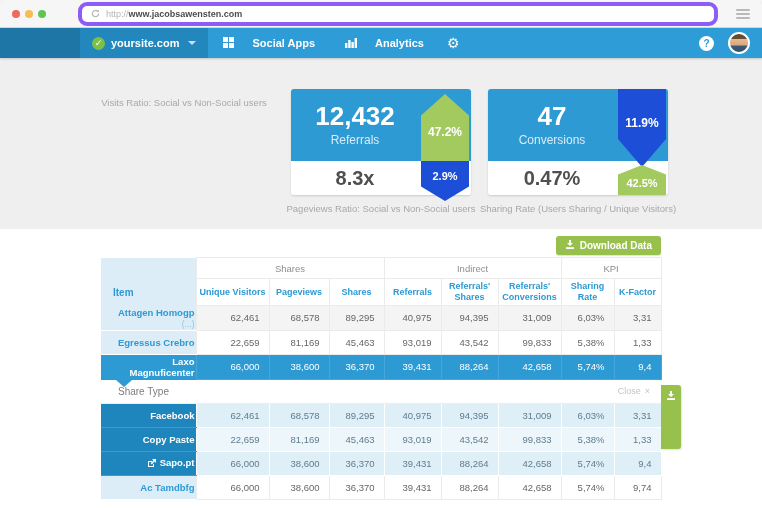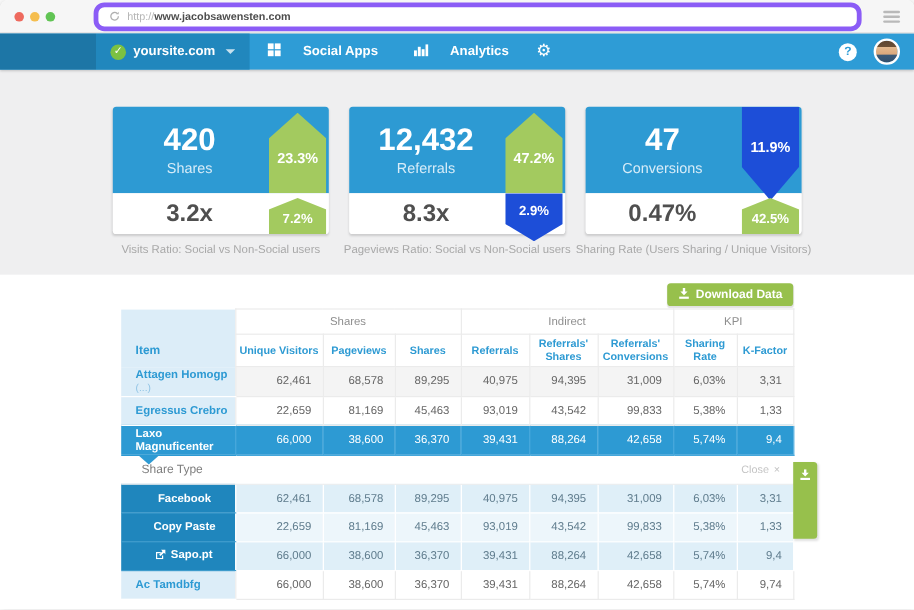--- a/index.html
+++ b/index.html
@@ -74,32 +74,32 @@
     cursor:pointer;margin-bottom:2px;box-shadow:0 1px 1px rgba(0,0,0,.12);}
   .table-rel{position:relative;}
   table{width:560px;border-collapse:collapse;font-size:9.5px;table-layout:fixed;}
   .grp td{height:18px;color:#8e8e8e;font-size:9.5px;text-align:center;border:1px solid #ebebeb;background:#fff;}
   th.colhead{height:26px;color:#2d9ad3;font-size:9px;font-weight:bold;text-align:center;
     border:1px solid #ebebeb;background:#fff;line-height:1.2;padding:0 2px;}
   td.itemhead{background:#dcedf8;color:#2d9ad3;font-weight:bold;text-align:left;padding-left:12px;
     font-size:10px;border:none;vertical-align:bottom;padding-bottom:8px;}
   td.data{height:21px;text-align:right;padding-right:9px;color:#666;border:1px solid #ebebeb;background:#fff;}
   tr.stripe td.data{background:#f4f4f4;}
-  td.item{height:21px;text-align:left;padding-left:12px;font-weight:bold;color:#2d9ad3;
+  td.item{height:21px;text-align:right;padding-left:12px;font-weight:bold;color:#2d9ad3;
     background:#dcedf8;border-bottom:1px solid #fff;cursor:pointer;}
   .item-suffix{color:#90c3e4;font-weight:normal;font-size:8.5px;}
   tr.selected td{background:#2d9ad3 !important;color:#fff !important;border-color:#45a7db;}
   tr.selected td.item{border-bottom:1px solid #2d9ad3;}
   td.panel{height:21px;background:#fff;position:relative;border-bottom:1px solid #eee;}
   .panel-inner{display:flex;align-items:center;justify-content:space-between;padding:0 10px 0 16px;}
   .panel-title{color:#7e7e7e;font-size:10px;}
   .panel-close{color:#c4c4c4;font-size:9px;display:flex;align-items:center;gap:4px;cursor:pointer;}
   .caret{position:absolute;top:0;left:15px;width:0;height:0;border-left:8px solid transparent;
     border-right:8px solid transparent;border-top:7px solid #2d9ad3;}
-  td.subitem{height:21px;text-align:center;padding-left:12px;font-weight:bold;color:#fff;
+  td.subitem{height:21px;text-align:right;padding-left:12px;font-weight:bold;color:#fff;
     background:#1f86bd;border-bottom:1px solid #3d9bcc;cursor:pointer;}
   td.subdata{height:21px;text-align:right;padding-right:9px;color:#5f7c8d;border:1px solid #fff;background:#dfeff8;}
   tr.sub-alt td.subdata{background:#edf6fb;}
   .ext-icon{display:inline-block;margin-right:4px;vertical-align:-1px;}
   .side-tab{position:absolute;left:560px;top:128px;width:20px;height:64px;background:#97c04c;
     border-radius:0 3px 3px 0;display:flex;justify-content:center;padding-top:6px;box-sizing:border-box;
     cursor:pointer;box-shadow:1px 1px 2px rgba(0,0,0,.12);}
 </style>
 </head>
 <body>
@@ -161,31 +161,20 @@
     <div class="gear">⚙</div>
     <div class="nav-spacer"></div>
     <div class="help-btn">?</div>
     <div class="avatar"></div>
   </div>
 
   <div class="hero">
     <div class="cards-row">
 
       <div class="card">
-        <div class="card-box">
-          <div class="card-top">
-            <div class="main-val">420</div>
-            <div class="main-label">Shares</div>
-          </div>
-          <div class="arrow big up green">23.3%</div>
-          <div class="card-bottom">
-            <div class="ratio-val">3.2x</div>
-          </div>
-          <div class="arrow small up green">7.2%</div>
-        </div>
         <div class="caption">Visits Ratio: Social vs Non-Social users</div>
       </div>
 
       <div class="card">
         <div class="card-box">
           <div class="card-top">
             <div class="main-val">12,432</div>
             <div class="main-label">Referrals</div>
           </div>
           <div class="arrow big up green">47.2%</div>

